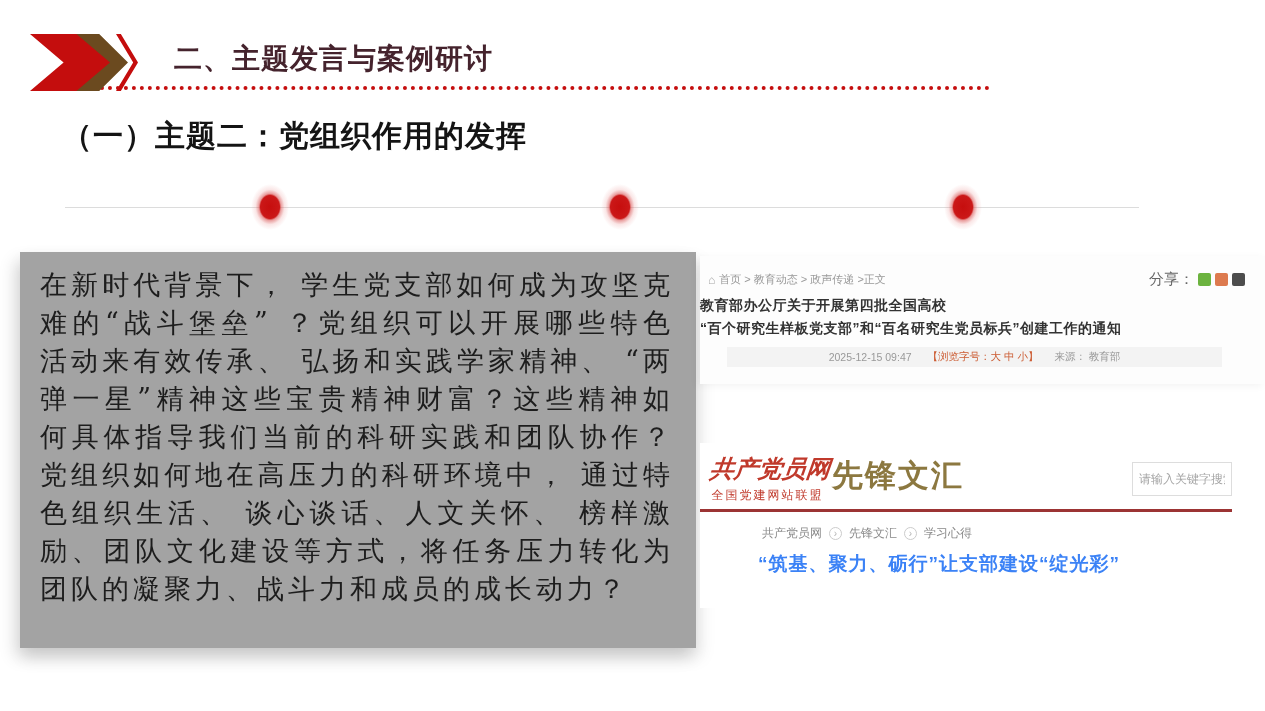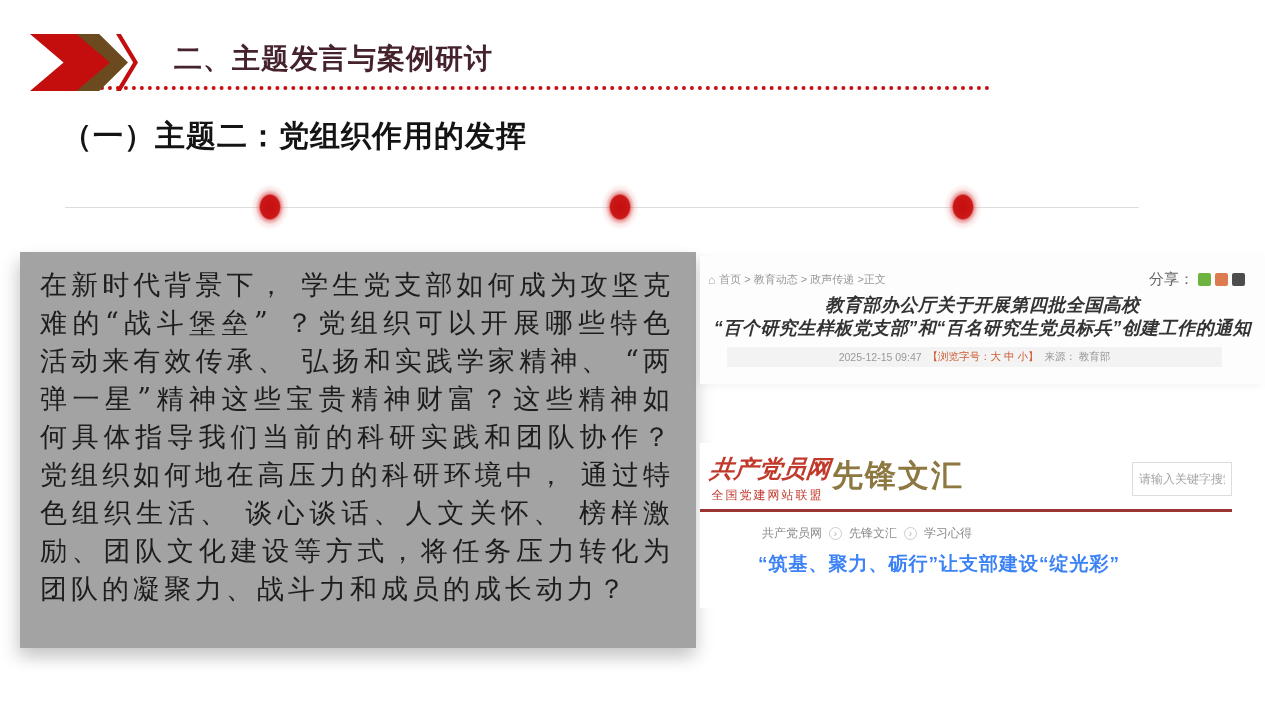--- a/index.html
+++ b/index.html
@@ -59,26 +59,26 @@
     background:#fdfdfd; box-shadow:-3px 2px 8px rgba(0,0,0,0.05);
   }
   .moe-topbar { position:absolute; left:8px; right:20px; top:14px; display:flex; justify-content:space-between; align-items:center; }
   .moe-breadcrumb { font-size:11px; color:#999; display:flex; align-items:center; gap:4px; }
   .home-glyph { font-size:12px; color:#aaa; }
   .moe-share { display:flex; align-items:center; gap:4px; font-size:15px; color:#666; }
   .share-sq { width:13px; height:13px; border-radius:2px; display:inline-block; }
   .share-green { background:#6cb33f; }
   .share-orange { background:#dd7a4f; }
   .share-dark { background:#4d4d4d; }
-  .moe-title { position:absolute; left:0; right:0; top:38px; text-align:center;
-    font-size:18px; font-weight:700; color:#333; line-height:23px; letter-spacing:0.5px;font-style:italic; }
+  .moe-title { position:absolute; left:0; right:0; top:38px; 
+    font-size:14px; font-weight:700; color:#333; line-height:23px; letter-spacing:0.5px; }
   .moe-metabar {
     position:absolute; left:27px; top:91px; width:495px; height:20px;
     background:#f3f3f3; display:flex; align-items:center; justify-content:center;
-    font-size:10.5px; color:#999; gap:6px; white-space:nowrap;
+    font-size:10.5px; color:#999; gap:16px; white-space:nowrap;
   }
   .meta-fontsize { color:#cc5c33; }
 
   
   .pioneer-page { position:absolute; left:700px; top:443px; width:532px; height:165px; background:#ffffff; }
   .pioneer-logo { position:absolute; left:10px; top:10px; width:115px; text-align:center; }
   .logo-main {
     font-family:"DejaVu Serif", "Liberation Serif", serif;
     font-size:24px; font-weight:700; font-style:italic; color:#c0392b;
     white-space:nowrap; transform:skewX(-6deg); display:inline-block;

